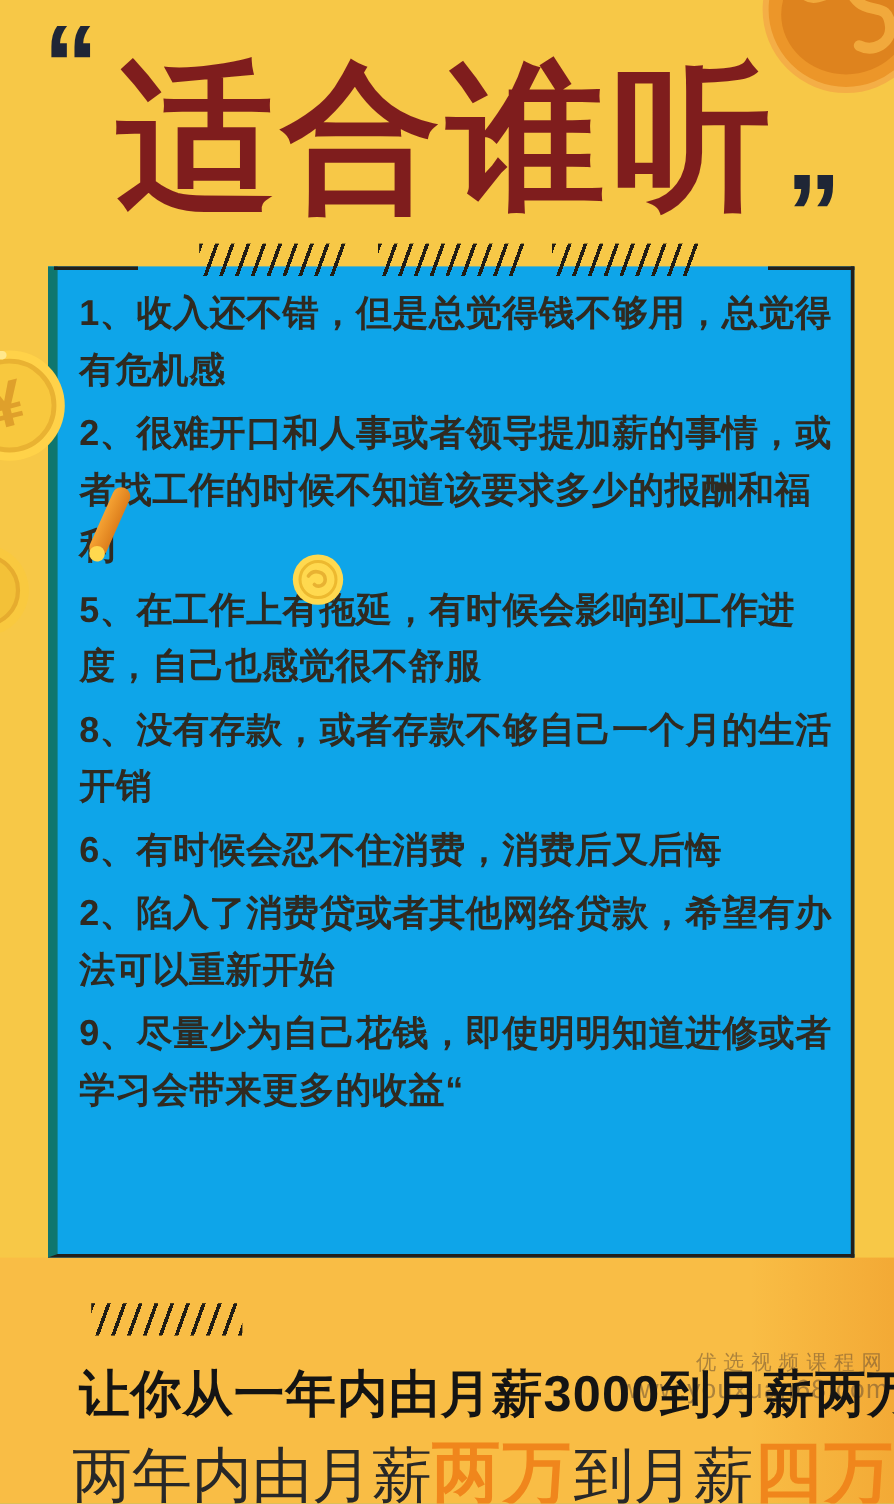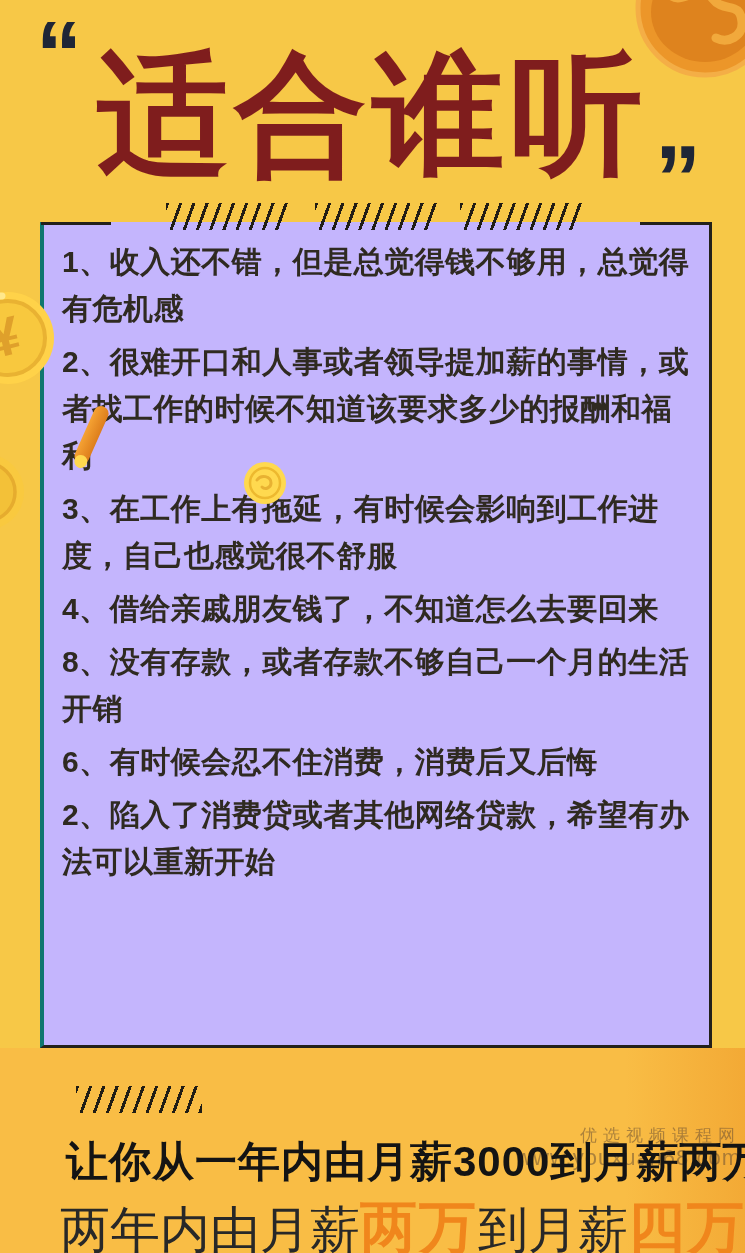--- a/index.html
+++ b/index.html
@@ -35,22 +35,22 @@
     position:absolute; height:27px; z-index:2;
     background:repeating-linear-gradient(110deg,#211d15 0 3px,transparent 3px 12.4px);
   }
   .hatch-t1{ left:166px; top:203px; width:122px; }
   .hatch-t2{ left:315px; top:203px; width:122px; }
   .hatch-t3{ left:460px; top:203px; width:122px; }
   .hatch-b { left:76px;  top:1086px; width:126px; }
   
   .card{
     position:absolute; left:40px; top:222px; width:672px; height:826px;
-    background:#c4b5fd;
-    border-left:4px solid #0f766e; border-right:3px solid #23201a; border-bottom:3px solid #23201a;
+    background:#0ea5e9;
+    border-left:8px solid #0f766e; border-right:3px solid #23201a; border-bottom:3px solid #23201a;
     z-index:1;
   }
   .card-topseg{ position:absolute; top:0; height:3px; background:#23201a; }
   .card-topseg.left{ left:-3px; width:70px; }
   .card-topseg.right{ right:-3px; width:72px; }
   .list{
     position:relative; z-index:2; padding:16px 10px 0 18px;
   }
   .item{
     font-size:30px; line-height:47px; font-weight:700; color:#2f2a21;
@@ -106,25 +106,25 @@
   <div class="hatch hatch-t1"></div>
   <div class="hatch hatch-t2"></div>
   <div class="hatch hatch-t3"></div>
 
   <div class="card">
     <div class="card-topseg left"></div>
     <div class="card-topseg right"></div>
     <div class="list">
       <p class="item">1、收入还不错，但是总觉得钱不够用，总觉得有危机感</p>
       <p class="item">2、很难开口和人事或者领导提加薪的事情，或者找工作的时候不知道该要求多少的报酬和福利</p>
-      <p class="item">3、在工作上有拖延，有时候会影响到工作进度，自己也感觉很不舒服</p>
-      <p class="item">4、借给亲戚朋友钱了，不知道怎么去要回来</p>
+      <p class="item">5、在工作上有拖延，有时候会影响到工作进度，自己也感觉很不舒服</p>
       <p class="item">8、没有存款，或者存款不够自己一个月的生活开销</p>
       <p class="item">6、有时候会忍不住消费，消费后又后悔</p>
       <p class="item">2、陷入了消费贷或者其他网络贷款，希望有办法可以重新开始</p>
+      <p class="item">9、尽量少为自己花钱，即使明明知道进修或者学习会带来更多的收益“</p>
     </div>
   </div>
 
   <svg class="coin coin-top-right" width="170" height="150" viewBox="0 0 170 150">
     <circle cx="85" cy="68" r="67" fill="#ec9629"></circle>
     <circle cx="85" cy="68" r="67" fill="none" stroke="#f4ae46" stroke-width="5"></circle>
     <ellipse cx="85" cy="72" rx="54" ry="50" fill="#de831e"></ellipse>
     <path d="M48,52 C60,70 78,40 92,58 C104,74 120,60 122,82 C123,96 108,104 96,98" fill="none" stroke="#f1a93c" stroke-width="9" stroke-linecap="round"></path>
   </svg>
 

